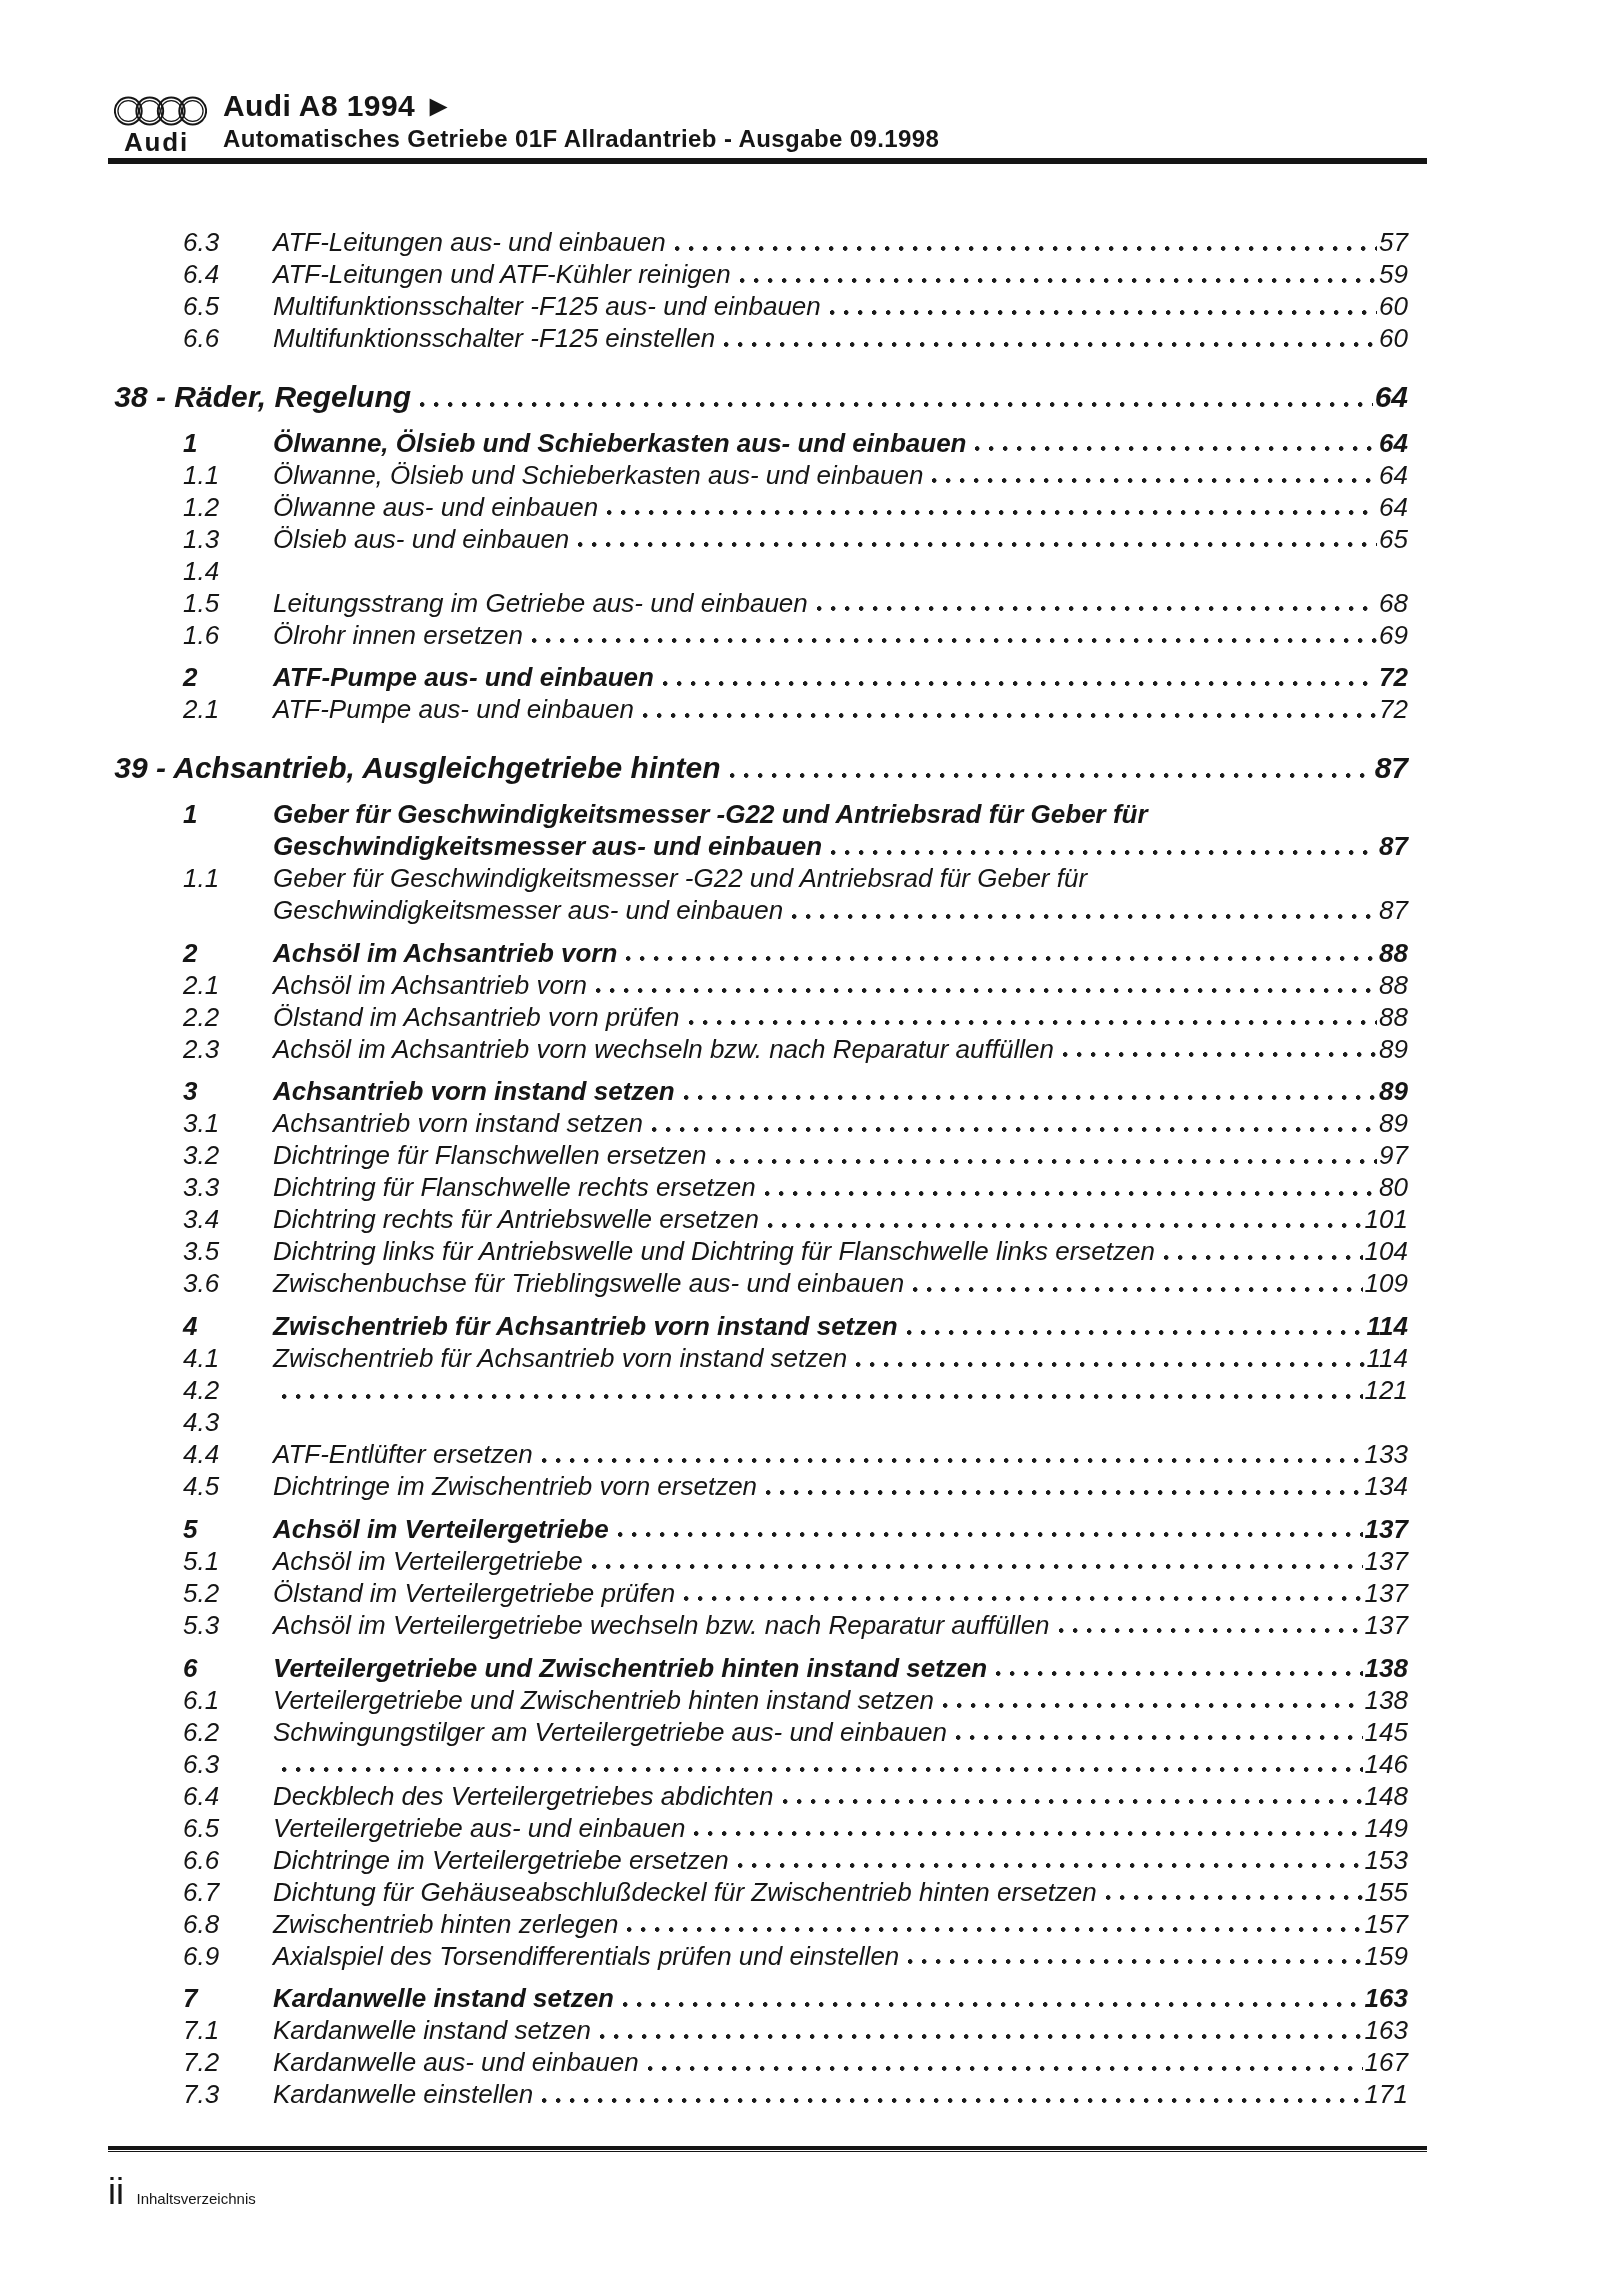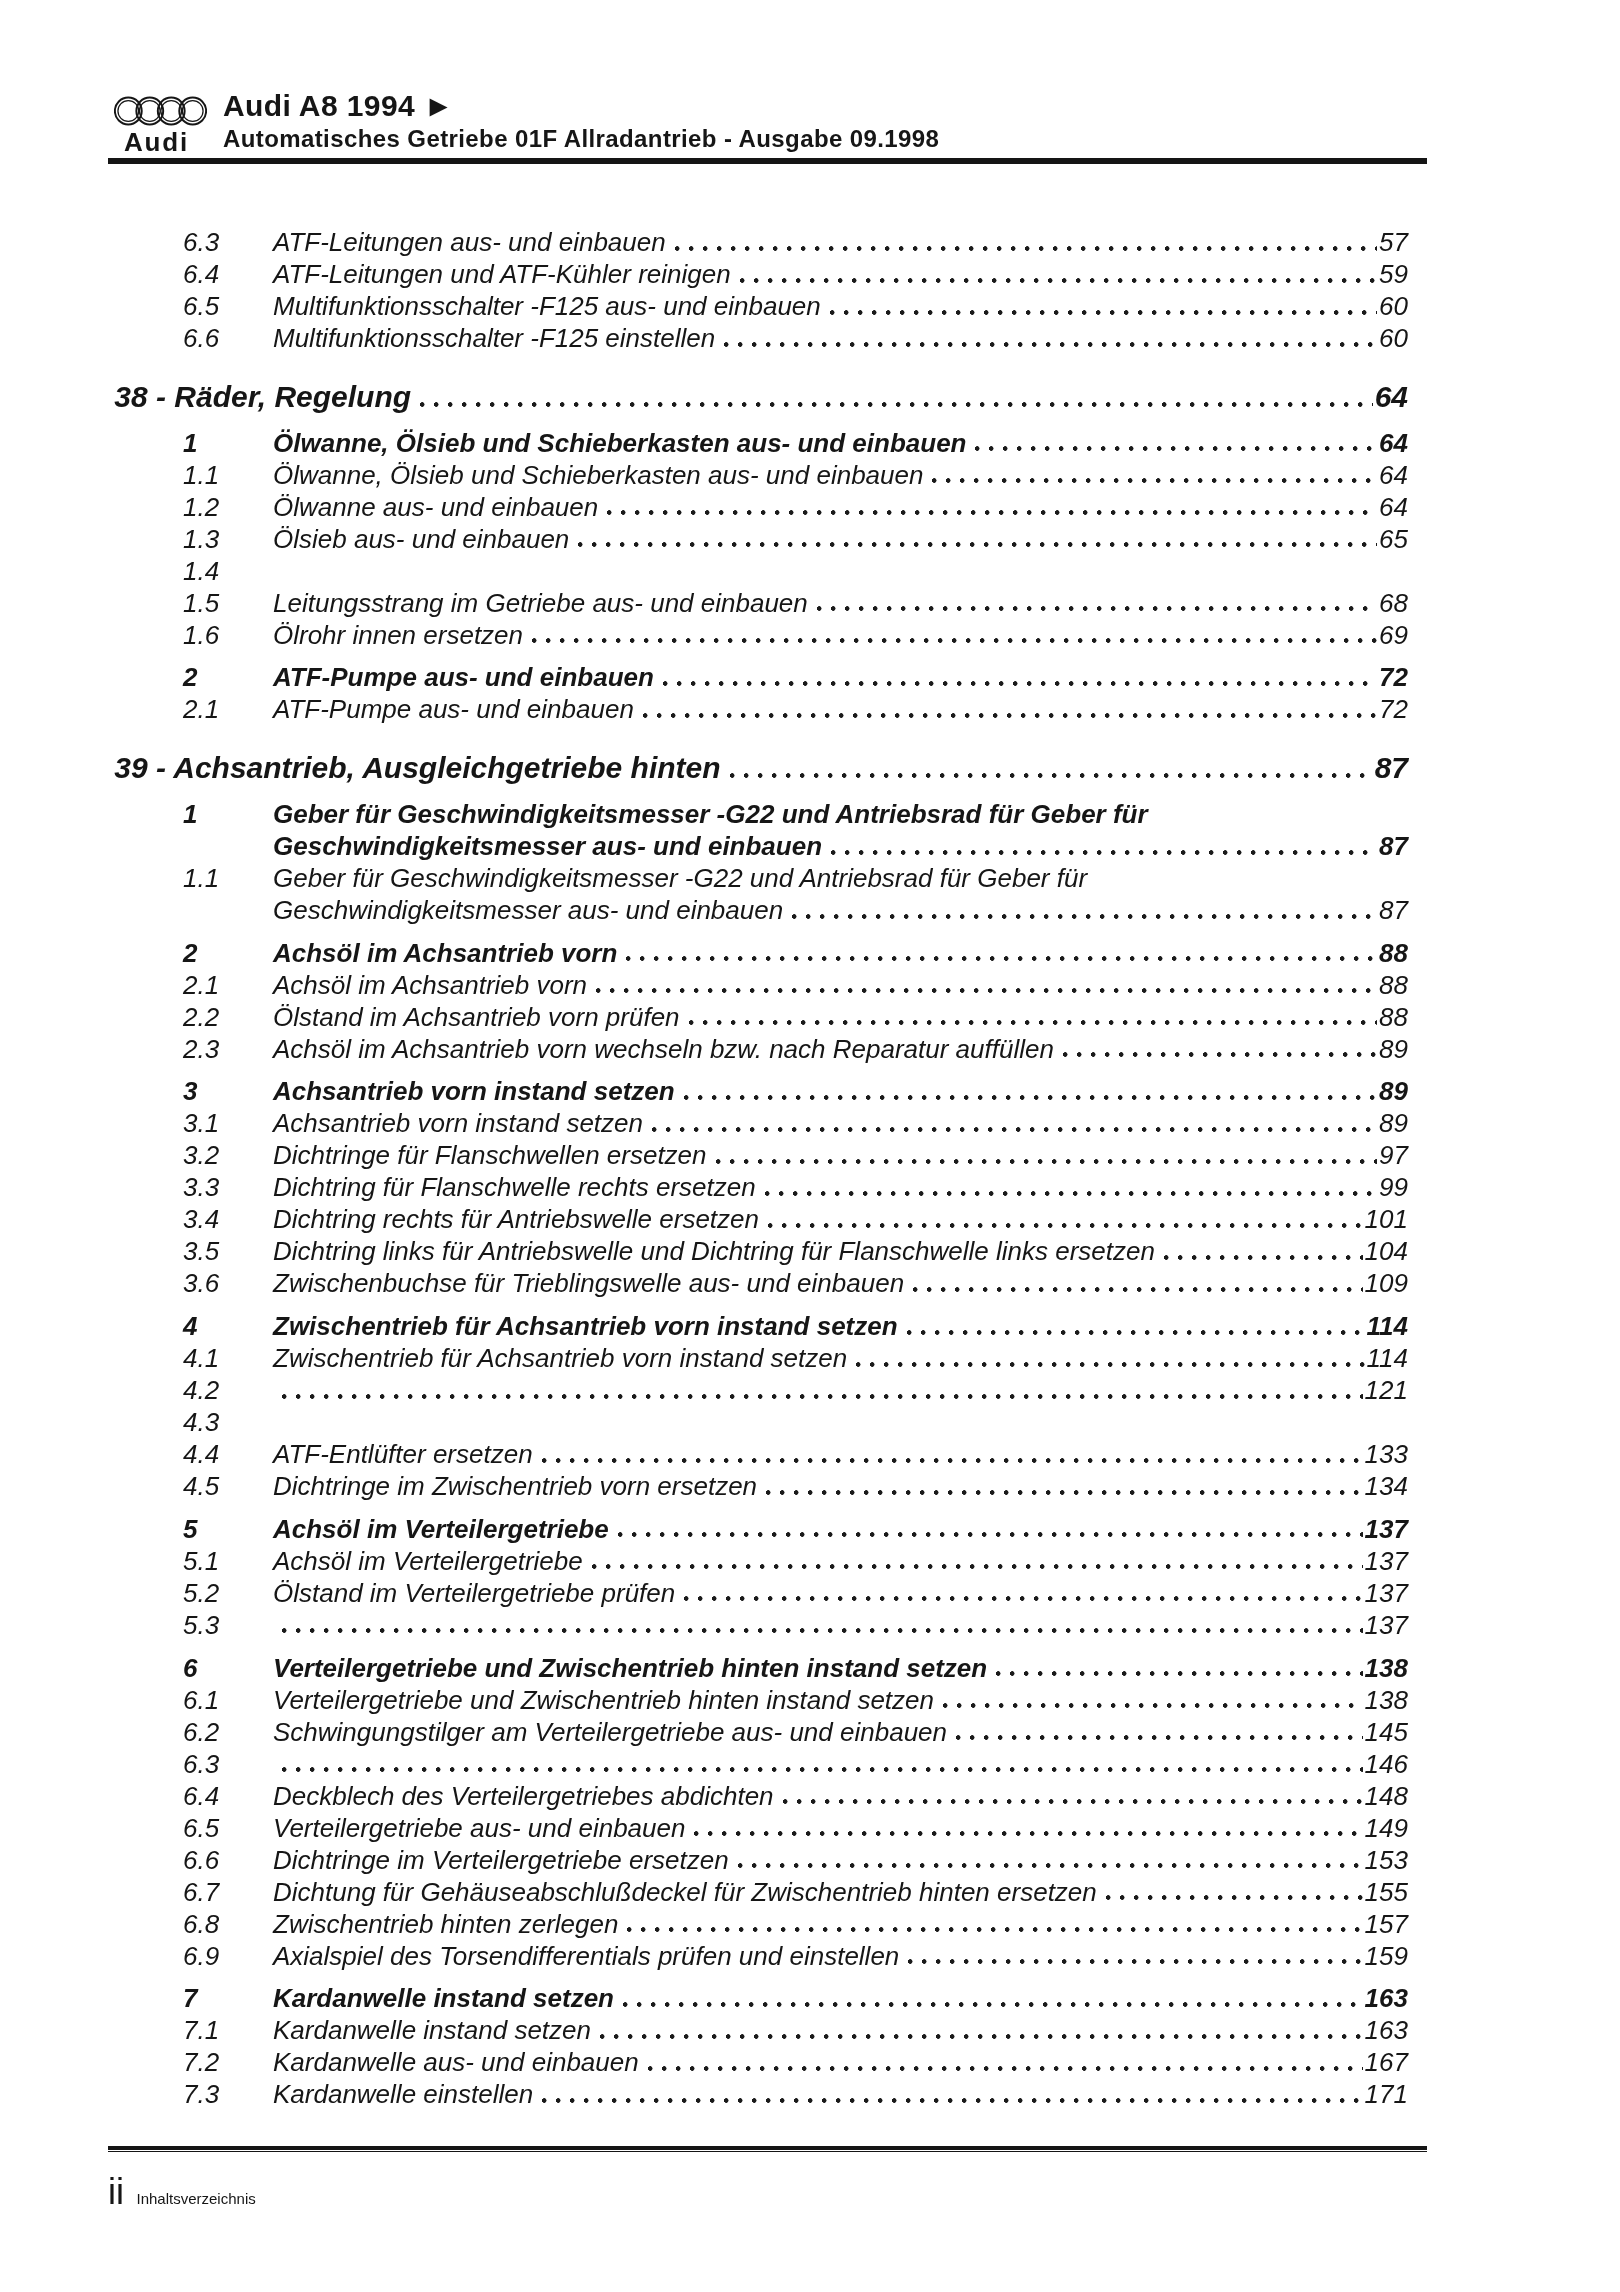--- a/index.html
+++ b/index.html
@@ -326,21 +326,21 @@
           <span class="pg">97</span>
         </div>
       </div>
     </div>
     <div class="row item">
       <span class="num">3.3</span>
       <div class="content">
         <div class="lastline">
           <span class="ttl">Dichtring für Flanschwelle rechts ersetzen</span>
           <span class="dots"></span>
-          <span class="pg">99</span>
+          <span class="pg">80</span>
         </div>
       </div>
     </div>
     <div class="row item">
       <span class="num">3.4</span>
       <div class="content">
         <div class="lastline">
           <span class="ttl">Dichtring rechts für Antriebswelle ersetzen</span>
           <span class="dots"></span>
           <span class="pg">101</span>
@@ -446,20 +446,21 @@
           <span class="ttl">Ölstand im Verteilergetriebe prüfen</span>
           <span class="dots"></span>
           <span class="pg">137</span>
         </div>
       </div>
     </div>
     <div class="row item">
       <span class="num">5.3</span>
       <div class="content">
         <div class="lastline">
+          <span class="ttl">Achsöl im Verteilergetriebe wechseln bzw. nach Reparatur auffüllen</span>
           <span class="dots"></span>
           <span class="pg">137</span>
         </div>
       </div>
     </div>
     <div class="row item boldrow">
       <span class="num">6</span>
       <div class="content">
         <div class="lastline">
           <span class="ttl">Verteilergetriebe und Zwischentrieb hinten instand setzen</span>

